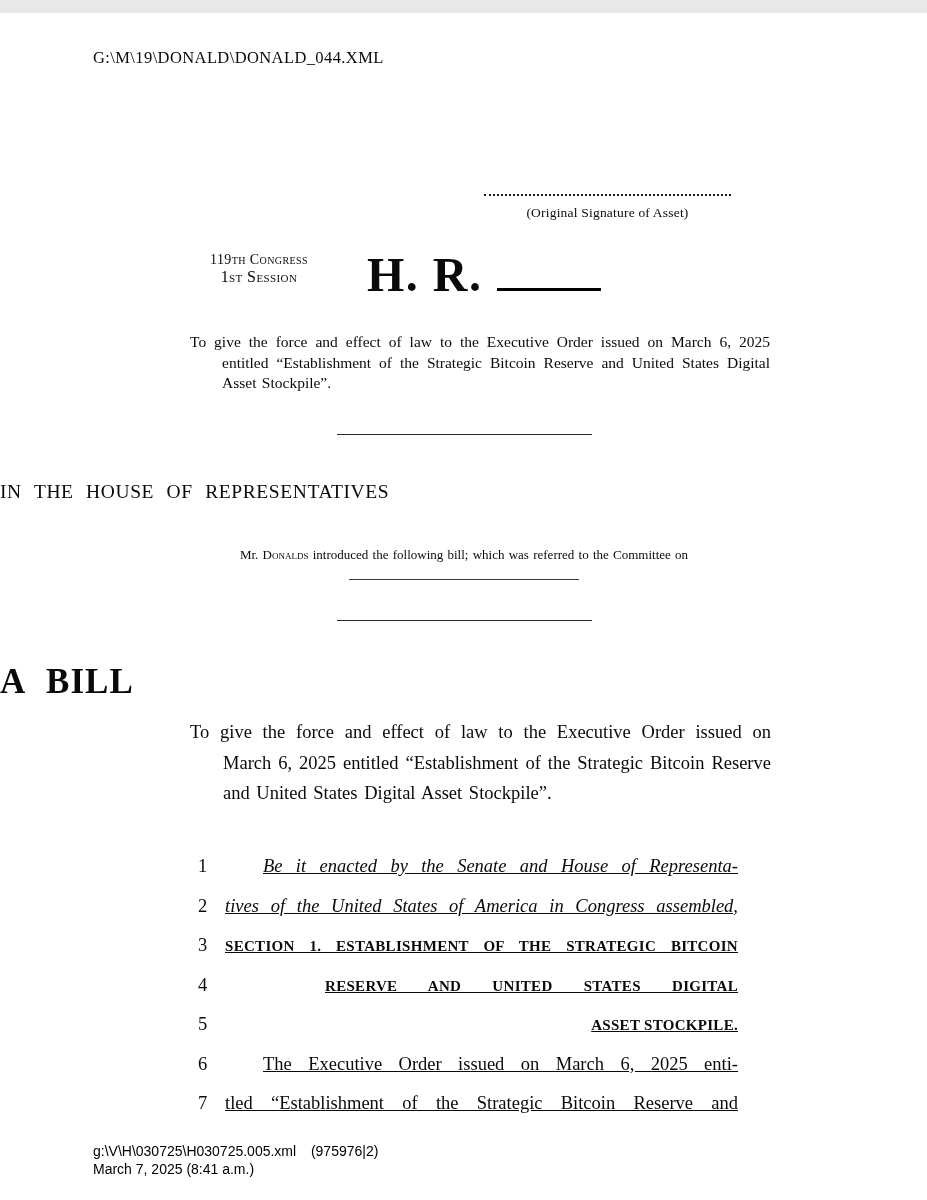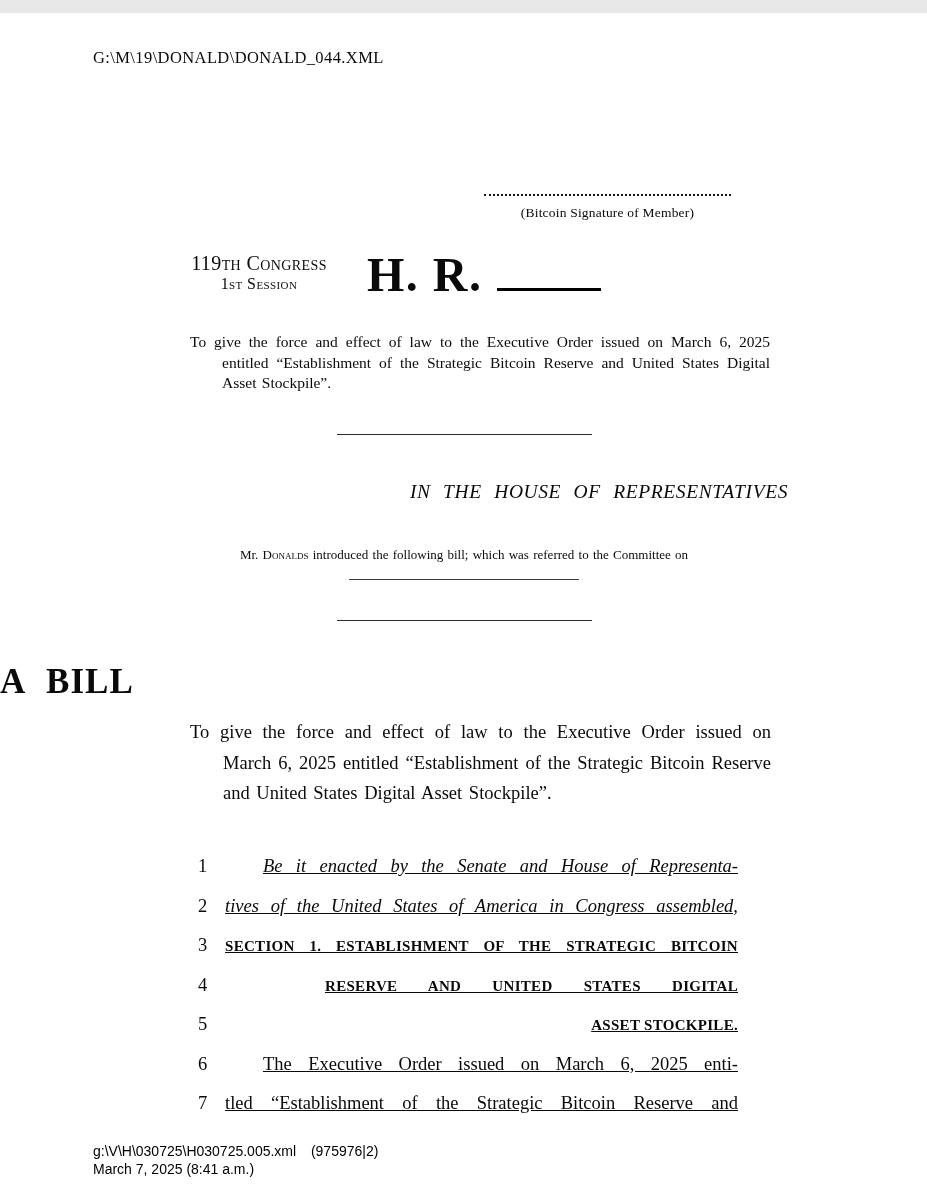--- a/index.html
+++ b/index.html
@@ -18,21 +18,21 @@
   .file-header {
     position: absolute; left: 93px; top: 35px;
     font-size: 16.5px; letter-spacing: 0.4px;
   }
 
   .sig-block { position: absolute; left: 484px; top: 181px; width: 247px; text-align: center; }
   .sig-dots { border-top: 2px dotted #1a1a1a; height: 0; }
   .sig-caption { margin-top: 9px; font-size: 13.5px; letter-spacing: 0.2px; }
 
   .congress-block { position: absolute; left: 186px; top: 239px; width: 146px; text-align: center; }
-  .cg1 { font-size: 20px; letter-spacing: 0.4px; }
+  .cg1 { font-size: 14px; letter-spacing: 0.4px; }
   .cg2 { font-size: 16px; margin-top: 0px; letter-spacing: 0.4px; }
 
   .hr-block { position: absolute; left: 367px; top: 231px; white-space: nowrap; }
   .hr-text { font-size: 48px; font-weight: bold; letter-spacing: 1.5px; }
   .hr-blank {
     display: inline-block; width: 104px; height: 44px;
     border-bottom: 3px solid #000; margin-left: 14px;
   }
 
   .preamble {
@@ -41,22 +41,22 @@
     text-align: justify; padding-left: 32px; text-indent: -32px;
     word-spacing: 1.5px;
   }
 
   .rule { position: absolute; left: 337px; width: 255px; border-top: 1.7px solid #2a2a2a; }
   .rule1 { top: 421px; }
   .rule2 { top: 607px; }
 
   .house-heading {
     position: absolute; left: 0; top: 468px; width: 788px;
-    text-align: right; font-size: 19.5px;
-    word-spacing: 7px; letter-spacing: 0.6px; font-style: italic;
+    text-align: left; font-size: 19.5px;
+    word-spacing: 7px; letter-spacing: 0.6px;
   }
 
   .introduced {
     position: absolute; left: 208px; top: 531px; width: 512px;
     text-align: center; font-size: 13px; line-height: 21px;
     word-spacing: 1px;
   }
   .committee-blank {
     display: inline-block; width: 230px; height: 13px;
     border-bottom: 1.6px solid #3a3a3a;
@@ -94,21 +94,21 @@
 </style>
 </head>
 <body>
 
 <div class="page">
 
   <div class="file-header">G:\M\19\DONALD\DONALD_044.XML</div>
 
   <div class="sig-block">
     <div class="sig-dots"></div>
-    <div class="sig-caption">(Bitcoin Signature of Member)</div>
+    <div class="sig-caption">(Original Signature of Asset)</div>
   </div>
 
   <div class="congress-block">
     <div class="sc cg1">119th Congress</div>
     <div class="sc cg2">1st Session</div>
   </div>
 
   <div class="hr-block">
     <span class="hr-text">H. R.</span><span class="hr-blank"></span>
   </div>

